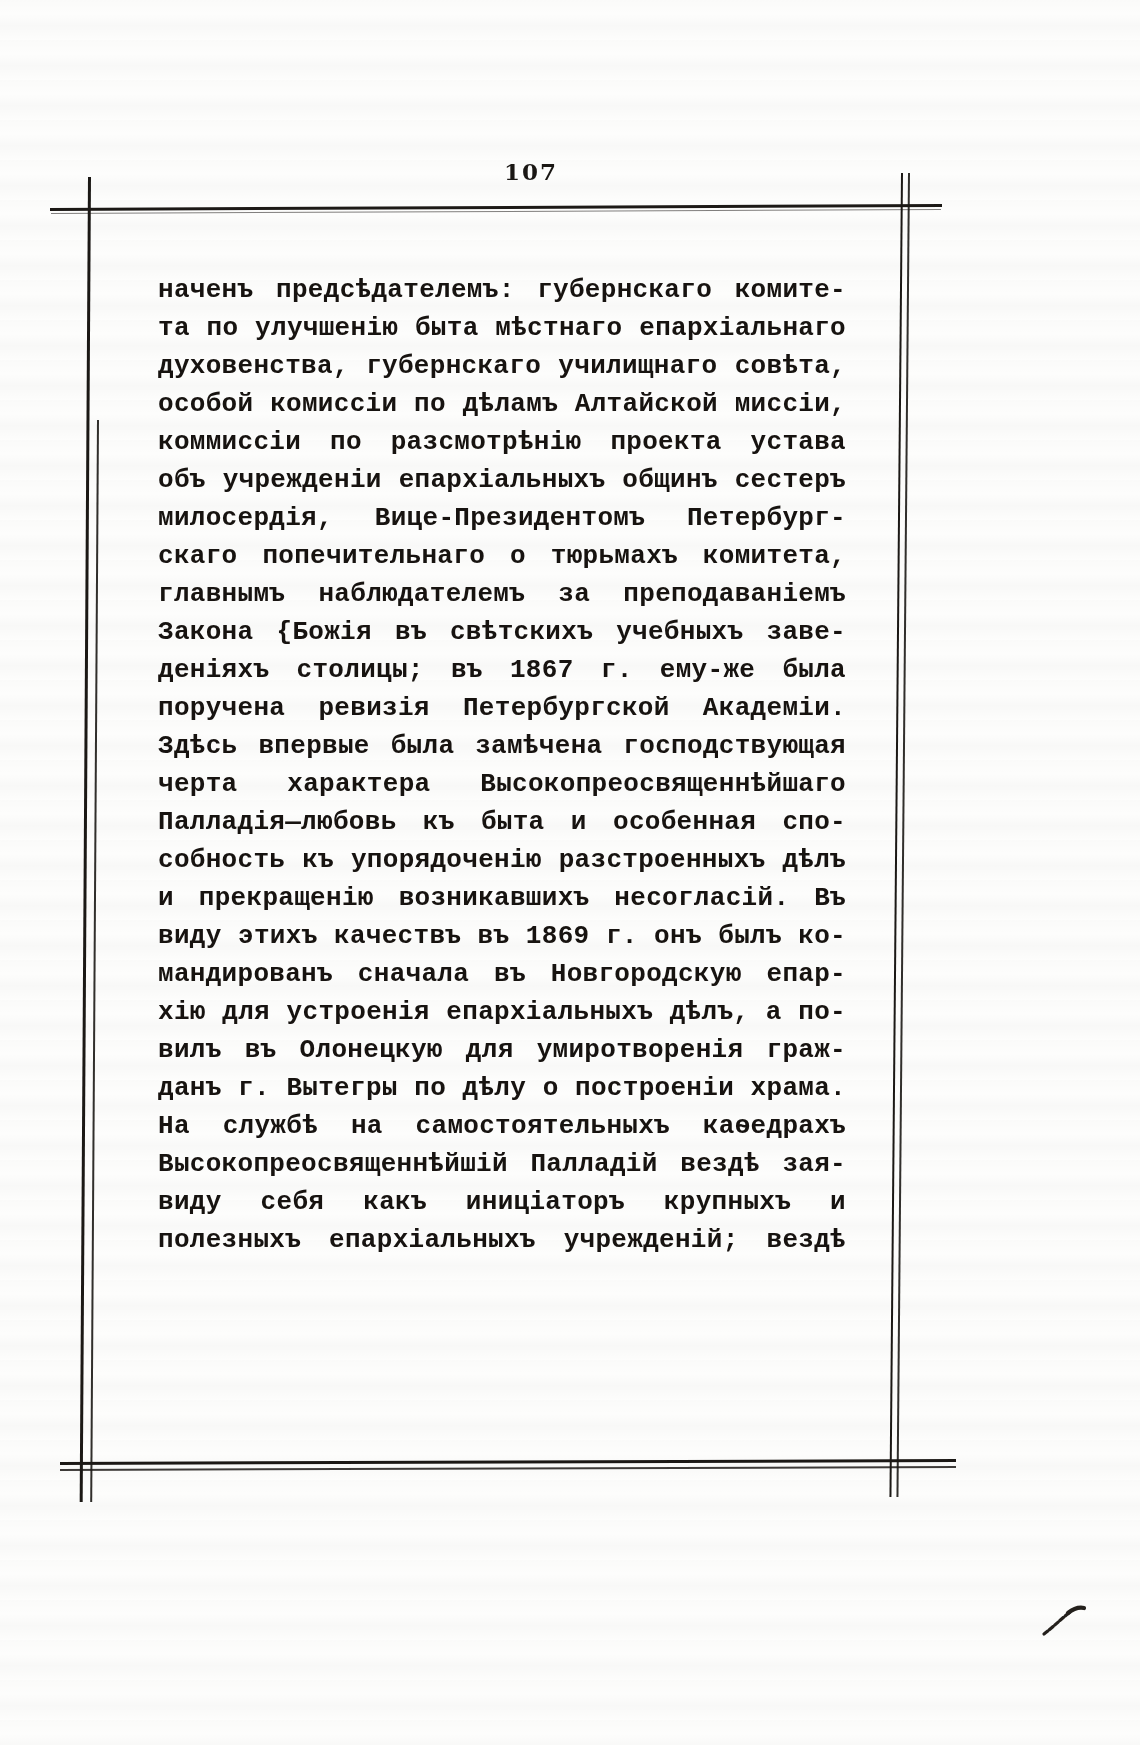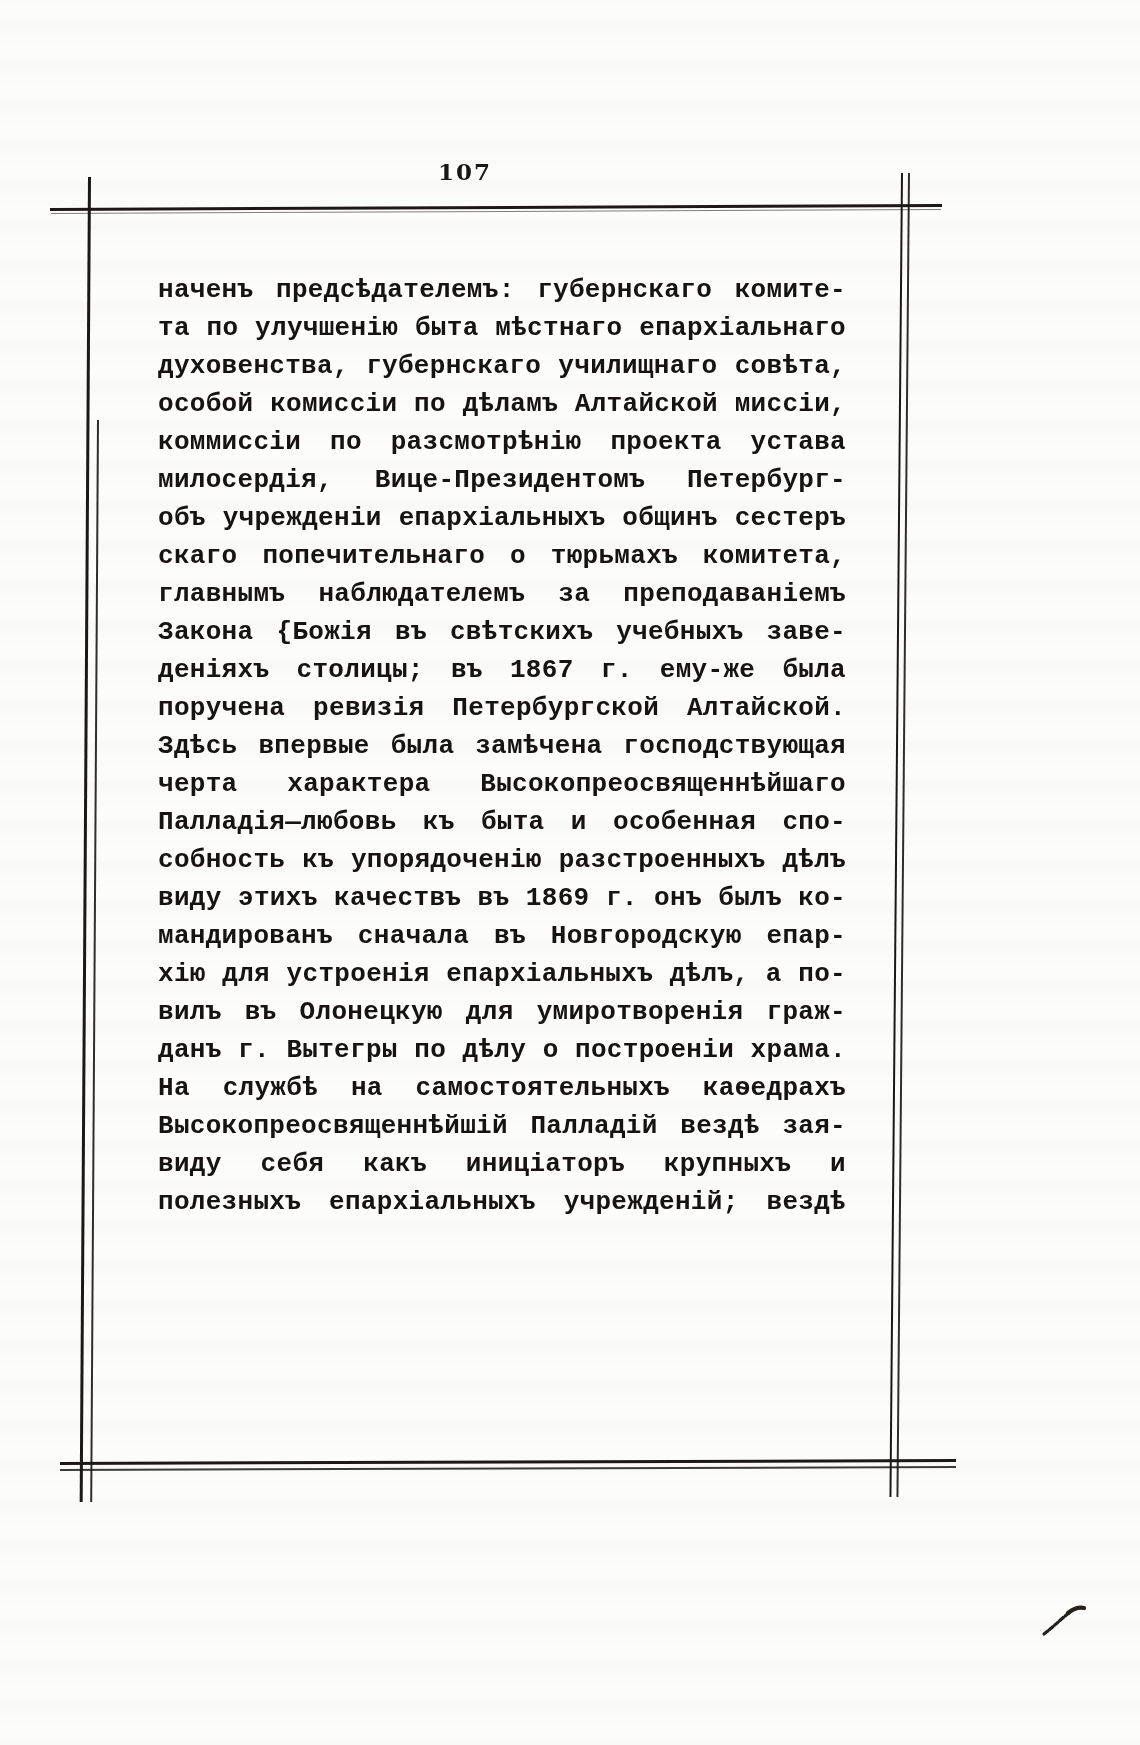--- a/index.html
+++ b/index.html
@@ -22,21 +22,21 @@
       ),
       #fdfdfc;
     font-family: "DejaVu Serif", "Liberation Serif", serif;
     color: #161311;
   }
   .page-number {
     position: absolute;
     top: 158px;
     left: 438px;
     width: 120px;
-    text-align: left;
+    text-align: right;
     font-size: 23px;
     font-weight: 700;
     letter-spacing: 2px;
     color: #1a1714;
   }
   
   .rule { position: absolute; background: #1b1815; }
   .rule-top-main {
     left: 50px; top: 208px; width: 892px; height: 3px;
     transform: rotate(-0.26deg); transform-origin: left top;
@@ -113,31 +113,32 @@
   <div class="rule rule-right-b"></div>
   <div class="rule rule-bottom-main"></div>
   <div class="rule rule-bottom-hair"></div>
 
   <div class="body-text">
     <span class="body-line">наченъ предсѣдателемъ: губернскаго комите-</span>
     <span class="body-line">та по улучшенію быта мѣстнаго епархіальнаго</span>
     <span class="body-line">духовенства, губернскаго училищнаго совѣта,</span>
     <span class="body-line">особой комиссіи по дѣламъ Алтайской миссіи,</span>
     <span class="body-line">коммиссіи по разсмотрѣнію проекта устава</span>
+    <span class="body-line">объ учрежденіи епархіальныхъ общинъ сестеръ</span>
     <span class="body-line">милосердія, Вице-Президентомъ Петербург-</span>
-    <span class="body-line">объ учрежденіи епархіальныхъ общинъ сестеръ</span>
     <span class="body-line">скаго попечительнаго о тюрьмахъ комитета,</span>
     <span class="body-line">главнымъ наблюдателемъ за преподаваніемъ</span>
     <span class="body-line">Закона {Божія въ свѣтскихъ учебныхъ заве-</span>
     <span class="body-line">деніяхъ столицы; въ 1867 г. ему-же была</span>
-    <span class="body-line">поручена ревизія Петербургской Алтайской.</span>
+    <span class="body-line">поручена ревизія Петербургской Академіи.</span>
     <span class="body-line">Здѣсь впервые была замѣчена господствующая</span>
     <span class="body-line">черта характера Высокопреосвященнѣйшаго</span>
     <span class="body-line">Палладія—любовь къ быта и особенная спо-</span>
     <span class="body-line">собность къ упорядоченію разстроенныхъ дѣлъ</span>
+    <span class="body-line">и прекращенію возникавшихъ несогласій. Въ</span>
     <span class="body-line">виду этихъ качествъ въ 1869 г. онъ былъ ко-</span>
     <span class="body-line">мандированъ сначала въ Новгородскую епар-</span>
     <span class="body-line">хію для устроенія епархіальныхъ дѣлъ, а по-</span>
     <span class="body-line">вилъ въ Олонецкую для умиротворенія граж-</span>
     <span class="body-line">данъ г. Вытегры по дѣлу о построеніи храма.</span>
     <span class="body-line">На службѣ на самостоятельныхъ каѳедрахъ</span>
     <span class="body-line">Высокопреосвященнѣйшій Палладій вездѣ зая-</span>
     <span class="body-line">виду себя какъ иниціаторъ крупныхъ и</span>
     <span class="body-line">полезныхъ епархіальныхъ учрежденій; вездѣ</span>
   </div>

